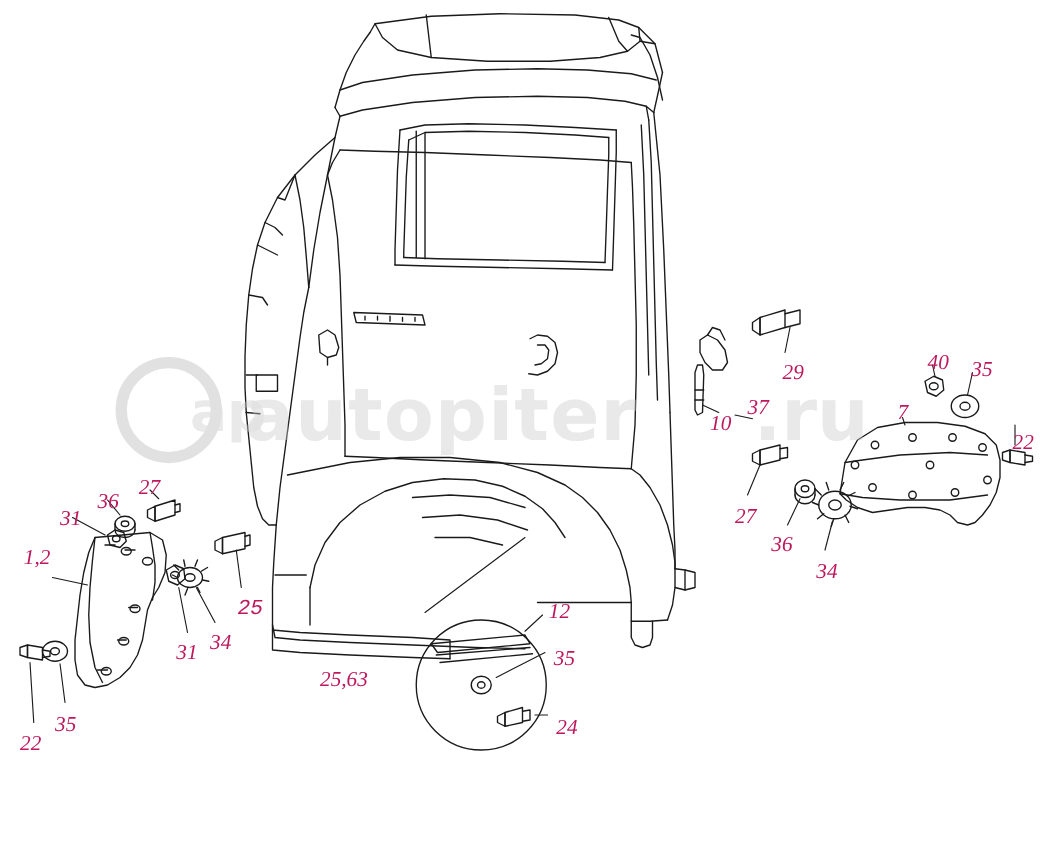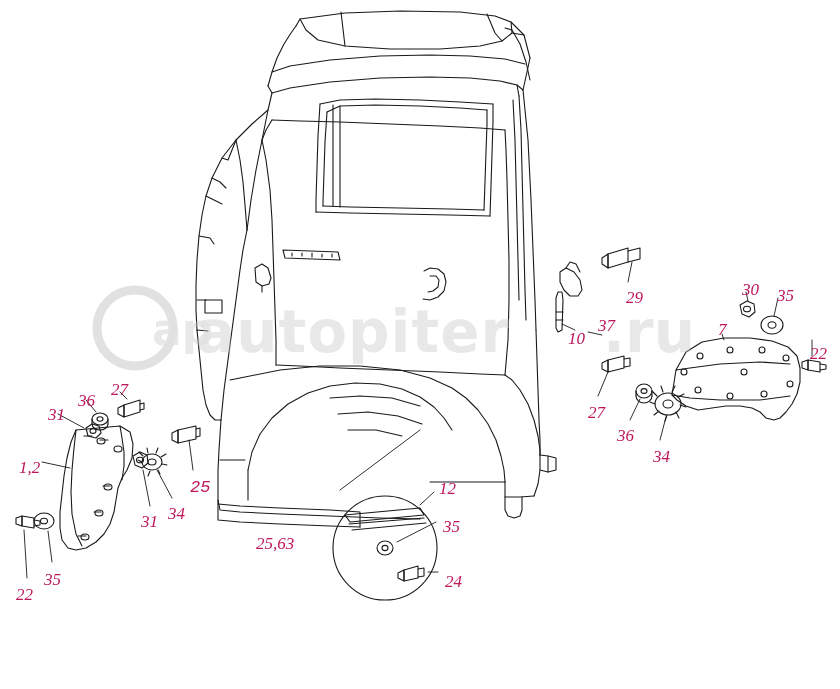--- a/index.html
+++ b/index.html
@@ -361,33 +361,33 @@
         <path d="M135 290 a38 38 0 1 1 0 76 a38 38 0 1 1 0 -76" fill="none" stroke="#c9c9c9" stroke-width="9"></path>
         <text class="wm-text" x="152" y="345" font-size="44">ap</text>
         <text class="wm-text" x="196" y="352" font-size="58" letter-spacing="1">autopiter</text>
         <text class="wm-text" x="603" y="352" font-size="58">.ru</text>
       </g>
     </g>
   </svg>
 
   <div id="callouts">
     <span class="callout" style="left:626px; top:289px;">29</span>
-    <span class="callout" style="left:742px; top:281px;">30</span>
+    <span class="callout" style="left:742px; top:281px;">40</span>
     <span class="callout" style="left:777px; top:287px;">35</span>
     <span class="callout" style="left:810px; top:345px;">22</span>
     <span class="callout" style="left:718px; top:321px;">7</span>
     <span class="callout" style="left:568px; top:330px;font-style:italic;">10</span>
     <span class="callout" style="left:598px; top:317px;">37</span>
     <span class="callout" style="left:588px; top:404px;">27</span>
     <span class="callout" style="left:617px; top:427px;">36</span>
     <span class="callout" style="left:653px; top:448px;">34</span>
     <span class="callout" style="left:111px; top:381px;">27</span>
     <span class="callout" style="left:78px;  top:392px;">36</span>
     <span class="callout" style="left:48px;  top:406px;">31</span>
-    <span class="callout" style="left:19px;  top:459px;">1,2</span>
+    <span class="callout" style="left:19px;  top:437px;">1,2</span>
     <span class="callout" style="left:190px; top:479px;font-family:Liberation Mono, monospace;">25</span>
     <span class="callout" style="left:168px; top:505px;">34</span>
     <span class="callout" style="left:141px; top:513px;">31</span>
     <span class="callout" style="left:44px;  top:571px;">35</span>
     <span class="callout" style="left:16px;  top:586px;">22</span>
     <span class="callout" style="left:256px; top:535px;">25,63</span>
     <span class="callout" style="left:439px; top:480px;">12</span>
     <span class="callout" style="left:443px; top:518px;">35</span>
     <span class="callout" style="left:445px; top:573px;">24</span>
   </div>

